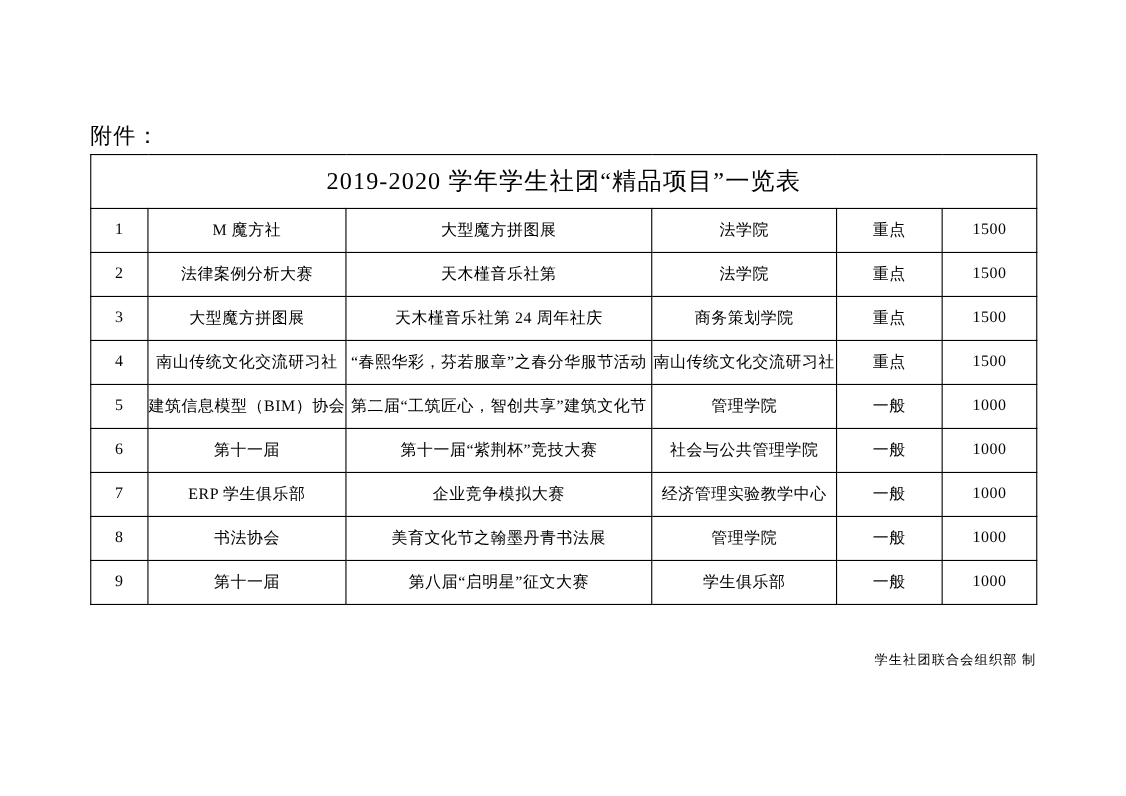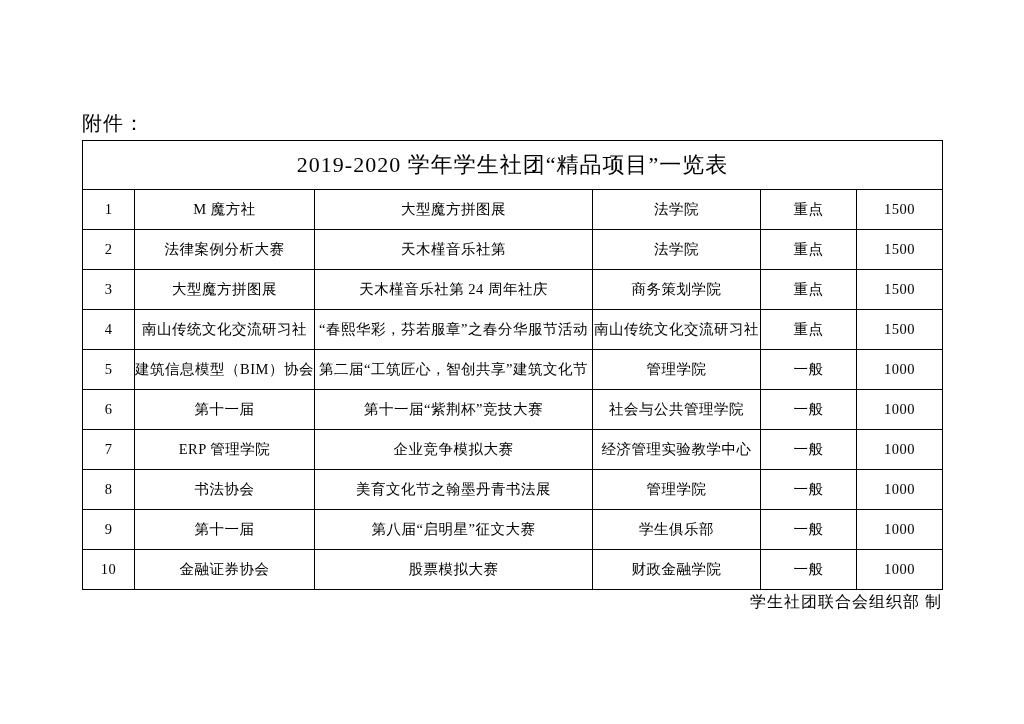--- a/index.html
+++ b/index.html
@@ -68,21 +68,21 @@
   .col-idx   { width: 52px; }
   .col-club  { width: 180px; }
   .col-proj  { width: 278px; }
   .col-unit  { width: 168px; }
   .col-type  { width: 96px; }
   .col-fund  { width: 86px; }
   .footer-note {
     position: absolute;
     right: 82px;
     top: 592px;
-    font-size: 16px;
+    font-size: 12px;
     letter-spacing: 1px;
   }
 </style>
 </head>
 <body>
 
 <div class="page">
 
   <div class="attachment-label">附件：</div>
 
@@ -143,21 +143,21 @@
           <tr>
             <td class="body-cell">6</td>
             <td class="body-cell">第十一届</td>
             <td class="body-cell">第十一届“紫荆杯”竞技大赛</td>
             <td class="body-cell">社会与公共管理学院</td>
             <td class="body-cell">一般</td>
             <td class="body-cell">1000</td>
           </tr>
           <tr>
             <td class="body-cell">7</td>
-            <td class="body-cell">ERP 管理学院</td>
+            <td class="body-cell">ERP 学生俱乐部</td>
             <td class="body-cell">企业竞争模拟大赛</td>
             <td class="body-cell">经济管理实验教学中心</td>
             <td class="body-cell">一般</td>
             <td class="body-cell">1000</td>
           </tr>
           <tr>
             <td class="body-cell">8</td>
             <td class="body-cell">书法协会</td>
             <td class="body-cell">美育文化节之翰墨丹青书法展</td>
             <td class="body-cell">管理学院</td>
@@ -165,27 +165,19 @@
             <td class="body-cell">1000</td>
           </tr>
           <tr>
             <td class="body-cell">9</td>
             <td class="body-cell">第十一届</td>
             <td class="body-cell">第八届“启明星”征文大赛</td>
             <td class="body-cell">学生俱乐部</td>
             <td class="body-cell">一般</td>
             <td class="body-cell">1000</td>
           </tr>
-          <tr>
-            <td class="body-cell">10</td>
-            <td class="body-cell">金融证券协会</td>
-            <td class="body-cell">股票模拟大赛</td>
-            <td class="body-cell">财政金融学院</td>
-            <td class="body-cell">一般</td>
-            <td class="body-cell">1000</td>
-          </tr>
         </tbody>
     </table>
   </div>
 
   <div class="footer-note">学生社团联合会组织部 制</div>
 
 </div>
 
 </body></html>

